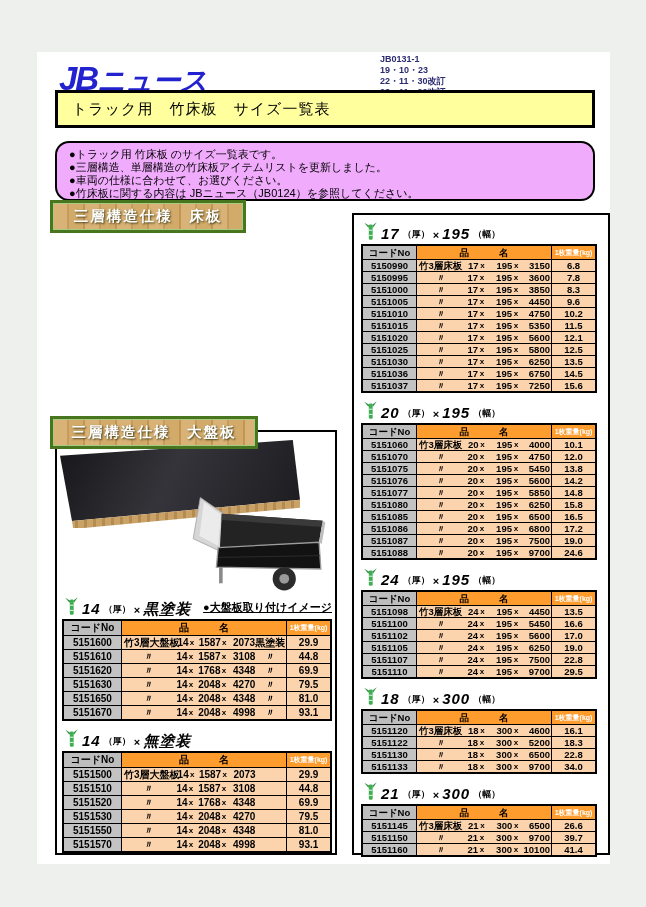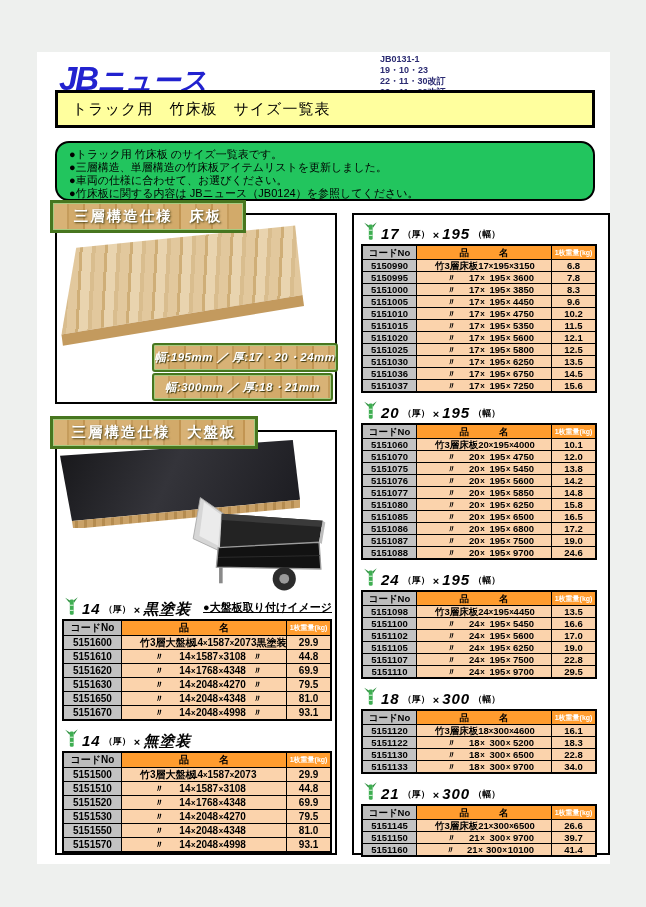--- a/index.html
+++ b/index.html
@@ -16,21 +16,21 @@
   .logo .jb{font-style:italic; font-weight:900; font-size:33px; letter-spacing:-2px;}
   .logo .news{font-style:italic; font-weight:bold; font-size:28px; letter-spacing:-1px;}
 
   
   .titlebar{position:absolute; left:55px; top:90px; width:540px; height:38px; box-sizing:border-box;
     background:#ffff9e; border:3px solid #000; display:flex; align-items:center;
     padding-left:14px; font-size:15px; letter-spacing:1px; color:#000;}
 
   
   .notes{position:absolute; left:55px; top:141px; width:540px; height:60px; box-sizing:border-box;
-    background:#22c55e; border:2px solid #000; border-radius:14px; padding:5px 12px;}
+    background:#f0abfc; border:2px solid #000; border-radius:14px; padding:5px 12px;}
   .note{font-size:11px; line-height:13px; color:#000;}
 
   
   .wood-bg{background:repeating-linear-gradient(90deg,#d8b276 0 14px,#c59c5c 14px 16px,#d2aa6a 16px 30px,#c29552 30px 32px);}
   .banner{position:absolute; display:flex; align-items:center; justify-content:center;
     border:3px solid #47761f; box-shadow:inset 0 0 0 1px #a7cb80;
     color:#fff; font-weight:bold; font-size:14.5px; letter-spacing:2px;
     text-shadow:1px 1px 2px rgba(40,40,0,.85); z-index:3;}
   .banner1{left:50px; top:200px; width:190px; height:27px;}
   .banner2{left:50px; top:416px; width:202px; height:27px;}
@@ -80,21 +80,21 @@
 
   
   table.sz{border-collapse:collapse; border:2px solid #000; background:#fbd3ac; table-layout:fixed; margin-bottom:4px;}
   .sz td{border:1px solid #000; padding:0; overflow:hidden; white-space:nowrap; color:#000;}
   .sz .c-code{background:#c3c3c3; text-align:center; font-weight:bold;}
   .sz tr.hd .c-code{background:#bdbdbd;}
   .sz tr.hd .c-name{background:#ff9c2e;}
   .sz tr.hd .c-wt{background:#ff9c2e; color:#fff; text-align:center; font-weight:bold;}
   .sz .c-wt{text-align:center; font-weight:bold;}
   .nh{display:flex; justify-content:center; gap:30px; font-weight:bold;}
-  .nc{display:flex; align-items:center; padding:0 17px; font-weight:bold;}
+  .nc{display:flex; align-items:center; padding:0 1px; font-weight:bold;}
   .nm{text-align:left; padding-left:1px;}
   .nm.dit, .pt.dit{text-align:center; padding-left:0;}
   .d{text-align:right;}
   .x{text-align:center; font-size:8px;}
   .pt{width:30px; text-align:center;}
 
   .sz.rt{width:236px;}
   .sz.rt .w-code{width:54px;} .sz.rt .w-name{width:134px;} .sz.rt .w-wt{width:44px;}
   .sz.rt td{height:11px; line-height:11px; font-size:9.5px;}
   .sz.rt tr.hd td{height:13px; line-height:13px; font-size:9.5px;}
@@ -135,32 +135,20 @@
 
   <div class="notes">
     <div class="note">●トラック用 竹床板 のサイズ一覧表です。</div>
     <div class="note">●三層構造、単層構造の竹床板アイテムリストを更新しました。</div>
     <div class="note">●車両の仕様に合わせて、お選びください。</div>
     <div class="note">●竹床板に関する内容は JBニュース（JB0124）を参照してください。</div>
   </div>
 
   <div class="banner banner1 wood-bg">
     <span>三層構造仕様　床板</span>
-  </div>
-  <div class="cbox box1">
-    <div class="wood-art">
-      <div class="wt-top"></div>
-      <div class="wt-edge"></div>
-    </div>
-    <div class="wood-label wood-bg label195">
-      <span>幅:195mm ／ 厚:17・20・24mm</span>
-    </div>
-    <div class="wood-label wood-bg label300">
-      <span>幅:300mm ／ 厚:18・21mm</span>
-    </div>
   </div>
 
   <div class="banner banner2 wood-bg">
     <span>三層構造仕様　大盤板</span>
   </div>
   <div class="cbox box2">
     <div class="bb-art">
       <div class="bb-top"></div>
       <div class="bb-edge"></div>
     </div>

